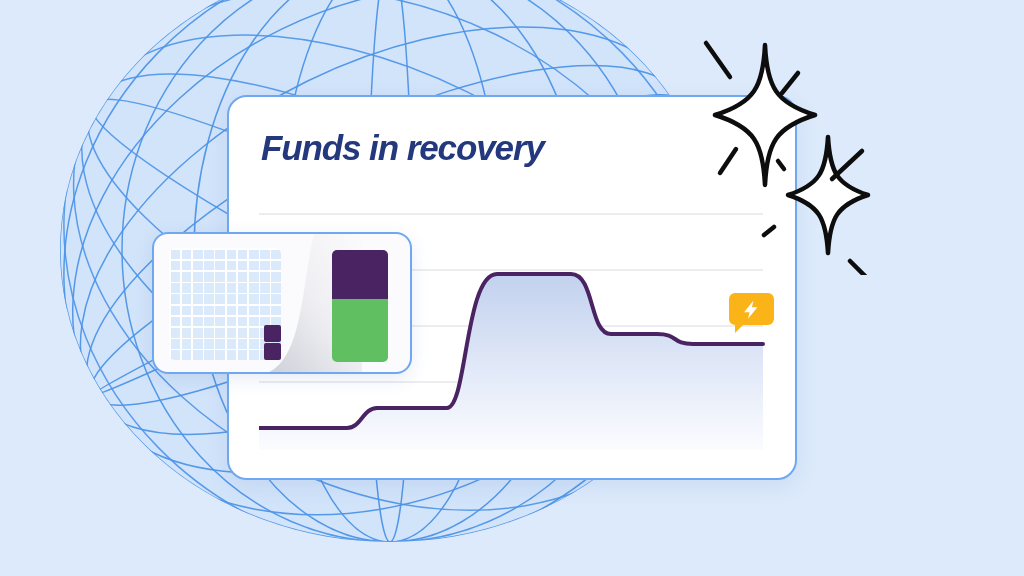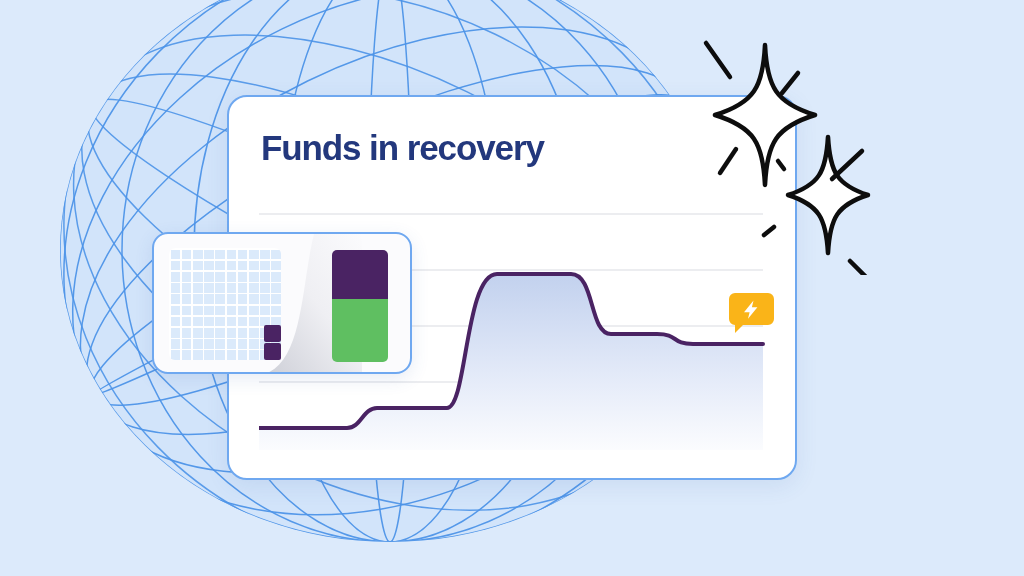--- a/index.html
+++ b/index.html
@@ -35,20 +35,21 @@
     left: 227px;
     top: 95px;
     width: 570px;
     height: 385px;
     background: #FFFFFF;
     border: 2px solid #14b8a6;
     border-radius: 20px;
     box-sizing: border-box;
     box-shadow: 0 6px 22px rgba(60,100,170,0.10);
     overflow: hidden;
+    font-style: italic;
   }
   #card-title {
     position: absolute;
     left: 32px;
     top: 31px;
     font-size: 35px;
     font-weight: 700;
     letter-spacing: -1.1px;
     color: #23387D;
     white-space: nowrap;

